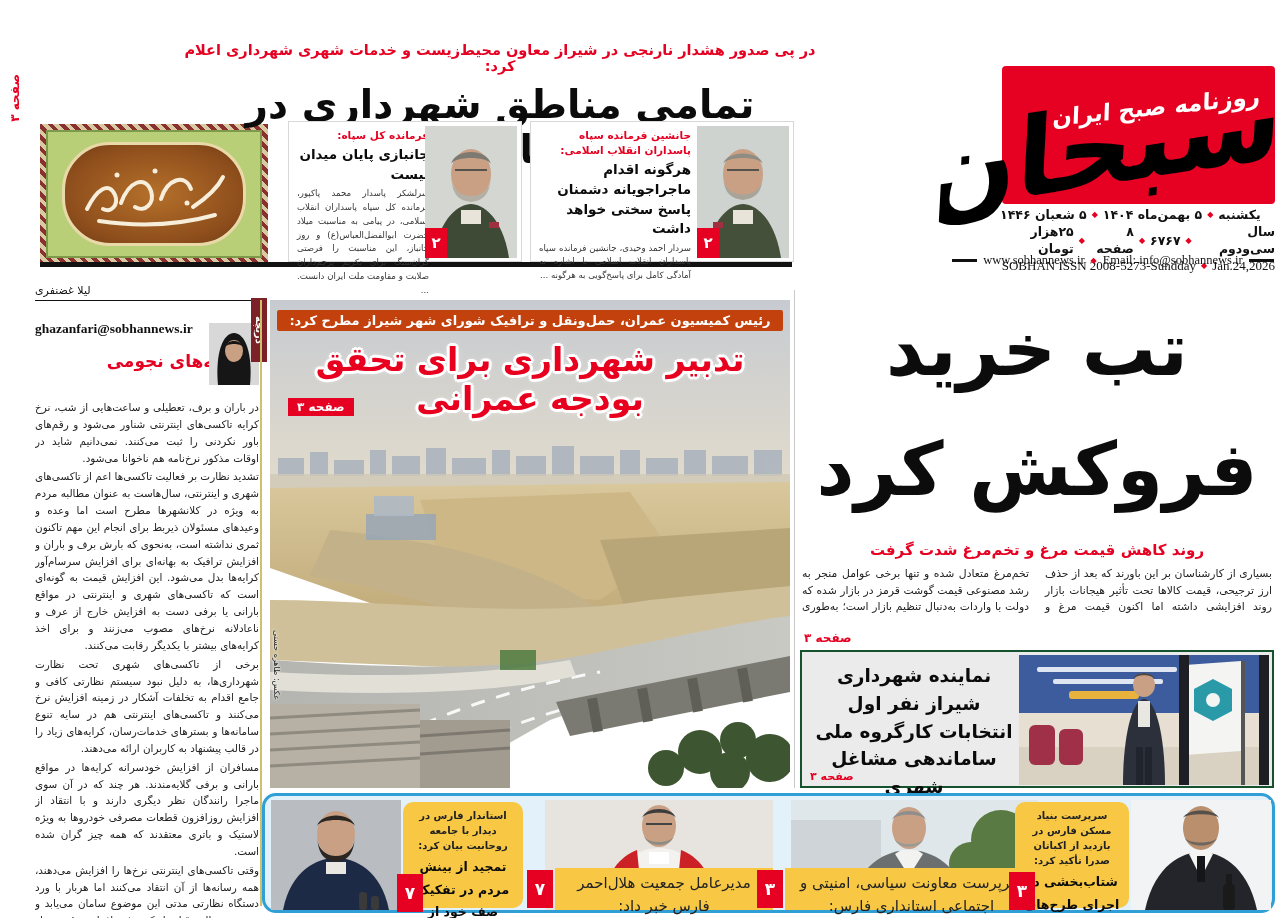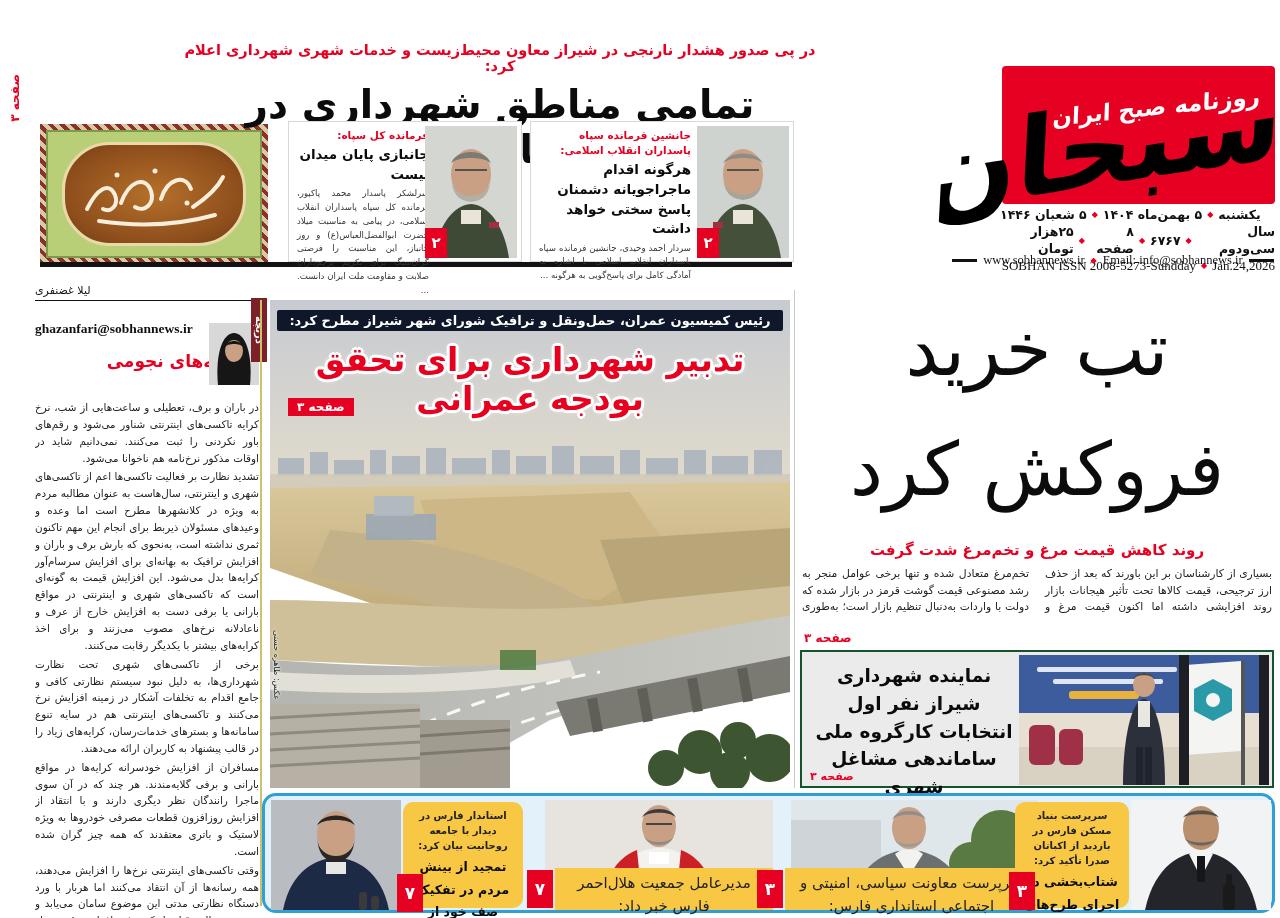--- a/index.html
+++ b/index.html
@@ -73,34 +73,34 @@
   .col .body p { margin-bottom:2px; }
   .tab-dariche { position:absolute; left:251px; top:298px; width:16px; height:64px; background:#7d2128;
                  color:#fff; writing-mode:vertical-rl; font-size:10px; font-weight:bold;
                  display:flex; align-items:center; justify-content:center; }
   .col-rule { position:absolute; left:260px; top:300px; width:2px; height:606px; background:#cdc26b; }
   .mid-rule { position:absolute; left:794px; top:290px; width:1px; height:498px; background:#c9c9c9; }
 
   
   .mainphoto { position:absolute; left:270px; top:300px; width:520px; height:488px; overflow:hidden; }
   .mp-kicker { position:absolute; top:10px; left:0; width:100%; text-align:center; }
-  .mp-kicker span { display:inline-block; background:#0f172a; color:#fff; font-weight:bold;
+  .mp-kicker span { display:inline-block; background:#c2410c; color:#fff; font-weight:bold;
                     font-size:13px; padding:3px 12px; border-radius:2px; }
   .mp-head { position:absolute; top:40px; left:0; width:100%; text-align:center;
              font-size:33px; font-weight:900; color:#e8001f;
              text-shadow:-2px -2px 0 #fff,2px -2px 0 #fff,-2px 2px 0 #fff,2px 2px 0 #fff,
                          0 -3px 0 #fff,0 3px 0 #fff,-3px 0 0 #fff,3px 0 0 #fff,0 0 6px #fff; }
   .mp-badge { position:absolute; left:18px; top:98px; background:#e60021; color:#fff;
               font-size:12px; font-weight:bold; padding:2px 9px; }
   .mp-credit { position:absolute; left:2px; top:330px; writing-mode:vertical-rl; font-size:8px;
                color:#222; text-shadow:0 0 3px #fff,0 0 3px #fff; }
 
   
   .lead-head { position:absolute; left:800px; top:290px; width:474px; text-align:center;
-               font-weight:400; color:#0c0c0c; font-size:74px; line-height:1.62; letter-spacing:-2px; }
+               font-weight:700; color:#0c0c0c; font-size:74px; line-height:1.62; letter-spacing:-2px; }
   .lead-sub { position:absolute; left:800px; top:541px; width:474px; text-align:center;
               color:#e60021; font-weight:bold; font-size:15px; }
   .lead-body { position:absolute; left:802px; top:566px; width:470px; height:66px;
                font-size:10.8px; line-height:1.55; text-align:justify; color:#222;
                column-count:2; column-gap:16px; overflow:hidden; }
   .lead-page { position:absolute; left:804px; top:631px; color:#e60021; font-weight:bold; font-size:12px; }
 
   
   .boxed { position:absolute; left:800px; top:650px; width:474px; height:138px;
            border:2px solid #14532d; background:#ebebeb; }

